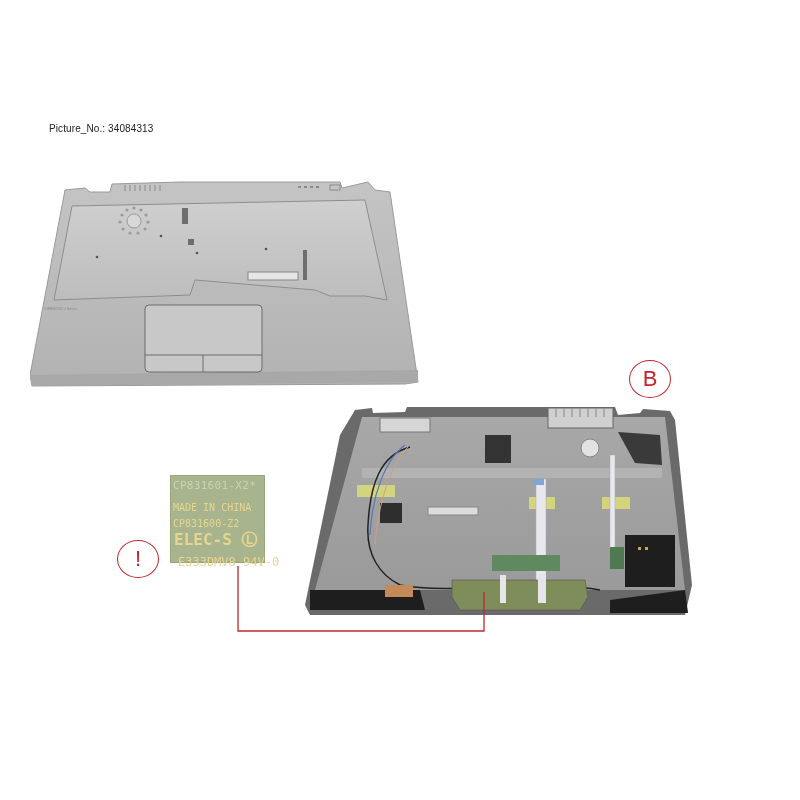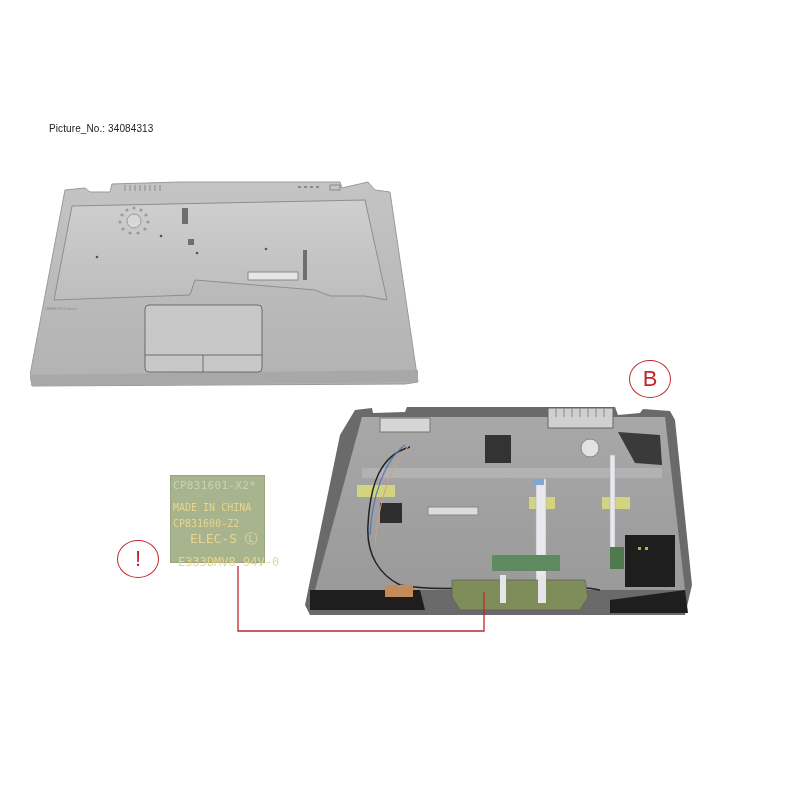--- a/index.html
+++ b/index.html
@@ -7,21 +7,21 @@
   .pic-no { position:absolute; left:49px; top:123px; font-size:10px; color:#222; letter-spacing:0.1px; }
   .abs { position:absolute; }
   .callout { position:absolute; border:1.6px solid #c1272d; border-radius:50%; color:#c1272d; display:flex; align-items:center; justify-content:center; font-family:"Liberation Sans", sans-serif; box-sizing:border-box; background:#fff; }
   .callout-b { left:629px; top:360px; width:42px; height:38px; font-size:22px; }
   .callout-warn { left:117px; top:540px; width:42px; height:38px; font-size:22px; }
   .label-card { position:absolute; left:170px; top:475px; width:95px; height:88px; background:#a7b48d; box-shadow:inset 0 0 0 1px #98a67e; }
   .label-card .ln { position:absolute; left:3px; font-family:"DejaVu Sans Mono", monospace; color:#e8d590; white-space:nowrap; }
   .label-card .l1 { top:4px; font-size:11px; color:#c9d3b2; letter-spacing:0.3px; }
   .label-card .l2 { top:27px; font-size:10px; font-weight:normal; }
   .label-card .l3 { top:43px; font-size:10px; }
-  .label-card .l4 { top:55px; left:20px; font-size:13px; }
+  .label-card .l4 { top:55px; left:4px; font-size:16px;font-weight:bold; }
   .label-card .l5 { top:80px; left:8px; font-size:12px; font-weight:normal; }
   .connector { position:absolute; left:0; top:0; width:800px; height:800px; pointer-events:none; }
 </style>
 </head>
 <body>
 
 <div class="pic-no">Picture_No.: 34084313</div>
 
 <svg class="abs" style="left:30px;top:170px" width="390" height="220">
   <defs>

